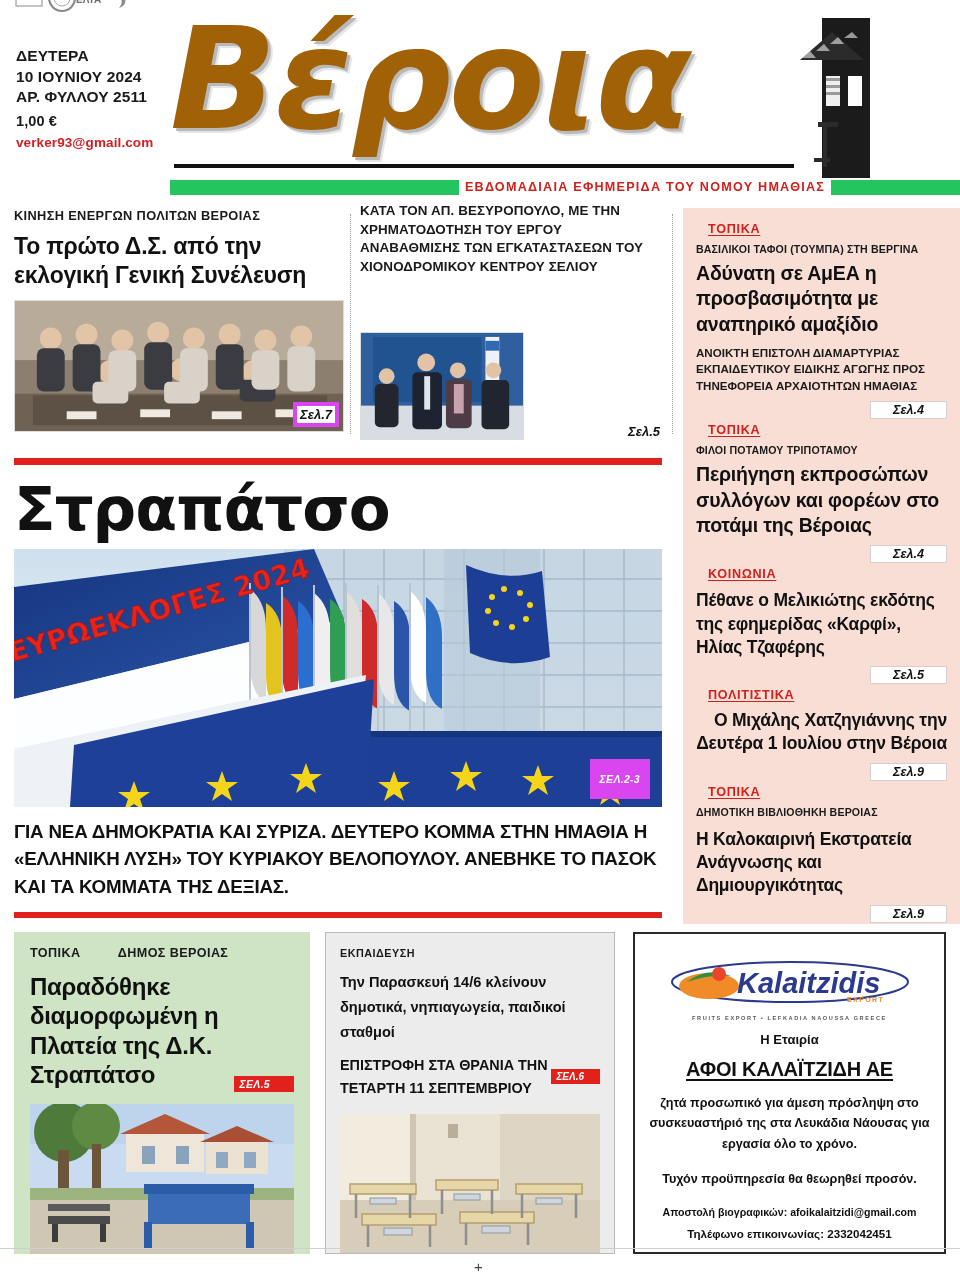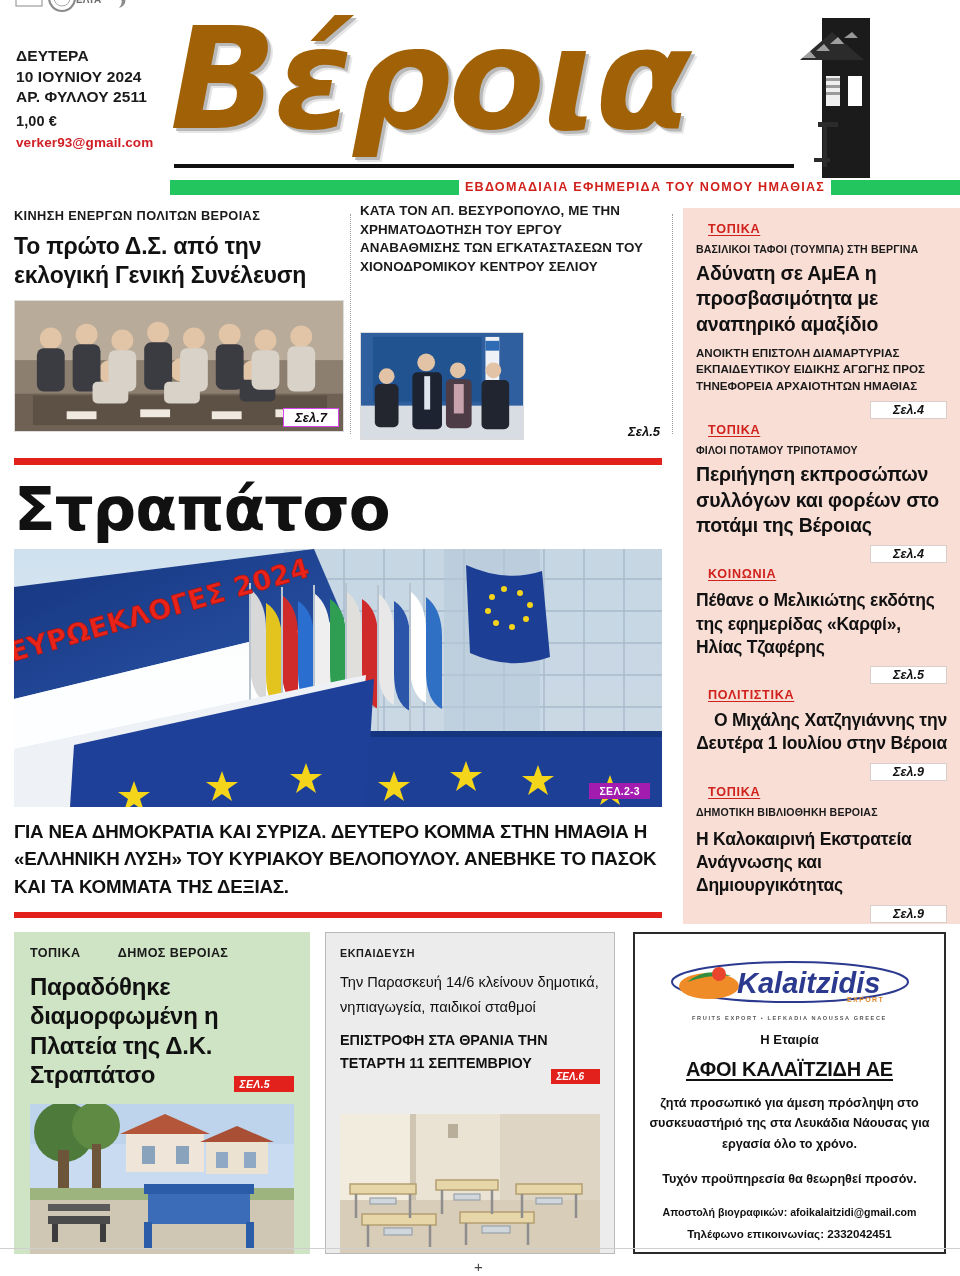--- a/index.html
+++ b/index.html
@@ -67,21 +67,21 @@
     font-size: 13.4px; font-weight: 700; line-height: 1.38; color: #1a1a1a;
     letter-spacing: .1px;
   }
 
   .photo { position: relative; overflow: hidden; background: #bcbcbc; border:1px solid #ddd; }
   .photo-a { margin-top: 10px; height: 132px; }
   .photo-b { position:absolute; left:0; top:130px; width: 164px; height: 108px; }
 
   .sel-box {
     position:absolute; font-size: 13px; font-weight:700; font-style: italic;
-    background:#ffffff; border:1px solid #d946ef; padding: 1px 11px; color:#111;
+    background:#ffffff; border:4px solid #d946ef; padding: 1px 3px; color:#111;
   }
   .sel-plain { font-size:13px; font-weight:700; font-style:italic; color:#111; }
 
   
   .sidebar {
     position:absolute; left: 683px; top: 208px; width: 277px; height: 716px;
     background: #f9ded6; padding: 10px 13px 8px 13px;
   }
   .side-cat {
     color:#d0211c; font-size:12.6px; font-weight:700; letter-spacing:.7px;
@@ -111,22 +111,22 @@
   .euro-stamp {
     position:absolute; left: -4px; top: 88px; width: 270px;
     transform: rotate(-16deg); transform-origin: left center;
     color:#e8231a; font-size: 27px; font-weight: 700; letter-spacing: .5px;
     font-family: "DejaVu Sans", sans-serif;
     -webkit-text-stroke: .6px #a8140d;
     white-space: nowrap;
   }
   .photo-sel-red {
     position:absolute; right: 12px; bottom: 8px;
-    background:#a21caf; color:#fff; font-size:10.5px; font-weight:700;
-    padding: 2px 10px; letter-spacing:.3px; 
+    background:#d946ef; color:#fff; font-size:10.5px; font-weight:700;
+    padding: 14px 10px; letter-spacing:.3px; font-style: italic;
   }
   .main-sub {
     position:absolute; left:14px; top:818px; width: 650px;
     font-size: 18.8px; font-weight: 700; line-height: 1.45; color:#111;
     letter-spacing: -.2px;
   }
 
   
   .bot-green {
     position:absolute; left:14px; top:932px; width: 296px; height: 322px;
@@ -140,21 +140,21 @@
     position:absolute; right: 16px; top: 144px;
     background:#e2211c; color:#fff; font-size:10.5px; font-weight:700;
     padding: 2px 24px 2px 6px; font-style: italic; letter-spacing:.3px;
   }
 
   .bot-mid {
     position:absolute; left:325px; top:932px; width: 290px; height: 322px;
     background:#ececec; border:1px solid #b9b9b9; padding: 14px 14px 0 14px; overflow:hidden;
   }
   .bm-kicker { font-size:10.8px; font-weight:700; letter-spacing:.5px; color:#1a1a1a; margin-bottom: 11px; }
-  .bm-head { font-size: 14.6px; font-weight:400; line-height:1.72; color:#111; }
+  .bm-head { font-size: 14.6px; font-weight:700; line-height:1.72; color:#111; }
   .bm-sub { font-size: 14.4px; font-weight:700; line-height:1.55; color:#111; margin-top: 9px; }
   .bm-photo { position:absolute; left:14px; top:181px; width: 260px; height: 140px; overflow:hidden; background:#d9cfc0; }
   .bm-sel {
     position:absolute; right: 14px; top: 136px;
     background:#e2211c; color:#fff; font-size:10px; font-weight:700;
     padding: 2px 16px 2px 5px; font-style: italic;
   }
 
   .bot-ad {
     position:absolute; left:633px; top:932px; width: 313px; height: 322px;

